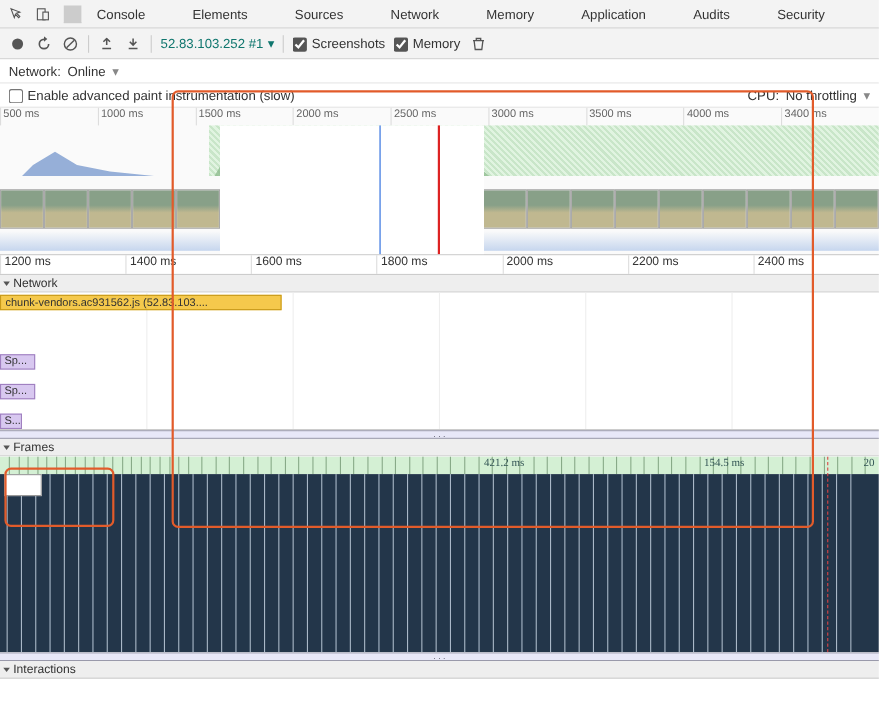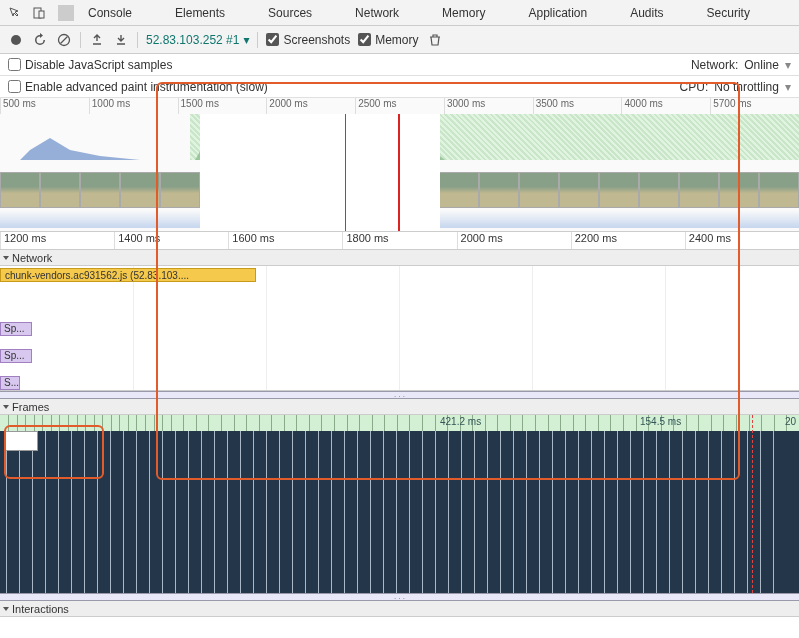--- a/index.html
+++ b/index.html
@@ -6,21 +6,21 @@
 body { font-family: -apple-system, "Segoe UI", Arial, sans-serif; font-size: 12px; color: #333; background: #fff; width: 799px; height: 638px; overflow: hidden; position: relative; }
 .topbar { display: flex; align-items: center; border-bottom: 1px solid #ccc; height: 26px; padding: 0 6px; background: #f3f3f3; }
 .topbar .ic { width: 18px; height: 18px; display: flex; align-items: center; justify-content: center; color: #5a5a5a; margin-right: 6px; cursor: pointer; }
 .tabs { display: flex; align-items: center; height: 26px; gap: 23px; }
 .tab { padding: 0 10px; height: 26px; line-height: 26px; color: #333; cursor: pointer; }
 .tab.active { color: #1a73e8; border-bottom: 2px solid #1a73e8; }
 .toolbar { display: flex; align-items: center; border-bottom: 1px solid #ccc; height: 28px; padding: 0 8px; background: #f3f3f3; gap: 8px; }
 .toolbar .btn { width: 16px; height: 16px; display: flex; align-items: center; justify-content: center; color: #5a5a5a; cursor: pointer; }
 .toolbar .sep { width: 1px; height: 16px; background: #ccc; }
 .session { color: #0f766e; display: flex; align-items: center; gap: 4px; }
-.chk { display: flex; align-items: center; gap: 4px; color: #333; }
+.chk { display: flex; align-items: flex-end; gap: 4px; color: #333; }
 .chk input { accent-color: #555; }
 .settings-row { display: flex; align-items: center; justify-content: space-between; border-bottom: 1px solid #e0e0e0; height: 22px; padding: 0 8px; background: #fff; }
 .sel { color: #333; display: flex; align-items: center; gap: 6px; }
 .sel .tri { color: #888; }
 .overview { position: relative; height: 134px; border-bottom: 1px solid #ccc; background: #fafafa; }
 .ov-ruler { position: absolute; top: 0; left: 0; right: 0; height: 16px; display: flex; font-size: 10px; color: #666; }
 .ov-ruler span { flex: 1; border-left: 1px solid #ddd; padding-left: 2px; }
 .ov-body { position: absolute; top: 16px; left: 0; right: 0; bottom: 0; }
 .ov-sel { position: absolute; top: 0; bottom: 0; background: rgba(200,220,255,.12); border-left: 1px solid #888; border-right: 1px solid #888; }
 .ov-sel.bright { background: #fff; border: 0; }
@@ -39,21 +39,21 @@
 .network-body { height: 125px; position: relative; background: #fff; border-bottom: 1px solid #ccc; }
 .net-bar { position: absolute; top: 2px; left: 0; height: 14px; background: #f5c94c; border: 1px solid #c89a1a; font-size: 10px; padding: 0 4px; line-height: 13px; white-space: nowrap; overflow: hidden; }
 .grid-v { position: absolute; top: 0; bottom: 0; width: 1px; background: #eee; }
 .main-tasks { position: absolute; bottom: 0; left: 0; }
 .task { height: 14px; background: #d8c8f0; border: 1px solid #a080c0; font-size: 10px; padding: 0 3px; line-height: 12px; margin-top: 13px; width: 32px; overflow: hidden; }
 .task.s { width: 20px; }
 .sep-dots { height: 8px; background: #e8e8f8; border-top: 1px solid #99a; border-bottom: 1px solid #99a; text-align: center; font-size: 8px; color: #667; line-height: 6px; }
 .frames-body { height: 178px; position: relative; background: #fff; overflow: hidden; }
 .frames-strip { position: absolute; top: 0; left: 0; right: 0; height: 16px; background: #d4f0d4; display: flex; }
 .frames-strip .tick { width: 1px; background: #8a8; }
-.frame-lbl { position: absolute; top: 1px; font-size: 10px; color: #355; }
+.frame-lbl { position: absolute; top: 1px; font-size: 10px; color: #355; font-family: Liberation Serif, serif; }
 .frames-dark { position: absolute; top: 16px; left: 0; right: 0; bottom: 0; background: #23364a; }
 .frames-dark .bar { position: absolute; top: 0; bottom: 0; width: 1px; background: #aab8c8; }
 .frame-thumb { position: absolute; top: 16px; left: 4px; width: 34px; height: 20px; background: #fff; border: 1px solid #999; }
 .red-anno { position: absolute; border: 2px solid #e25b2a; border-radius: 6px; pointer-events: none; }
 .dash-v { position: absolute; top: 0; bottom: 0; width: 0; border-left: 1px dashed #d44; }
 svg { display: block; }
 </style>
 </head>
 <body>
 
@@ -125,24 +125,20 @@
       <span>Memory</span>
     </label>
   <div class="btn">
       <svg width="12" height="14" viewBox="0 0 12 14">
         <path d="M2 4h8l-1 8H3zM4 4V2h4v2M1 4h10" fill="none" stroke="#555" stroke-width="1.2"></path>
       </svg>
     </div>
 </div>
 
 <div class="settings-row">
-  <label class="chk">
-      <input type="checkbox" style="">
-      <span>Disable JavaScript samples</span>
-    </label>
   <div class="sel">
       <span>Network:</span> 
       <span>Online</span> 
       <span class="tri">▾</span>
     </div>
 </div>
 <div class="settings-row">
   <label class="chk">
       <input type="checkbox" style="">
       <span>Enable advanced paint instrumentation (slow)</span>
@@ -157,21 +153,21 @@
 <div class="overview">
   <div class="ov-ruler">
     <span>500 ms</span>
     <span>1000 ms</span>
     <span>1500 ms</span>
     <span>2000 ms</span>
     <span>2500 ms</span>
     <span>3000 ms</span>
     <span>3500 ms</span>
     <span>4000 ms</span>
-    <span>5700 ms</span>
+    <span>3400 ms</span>
   </div>
   <div class="ov-body">
     <div class="ov-hatched" style="left:190px;right:0"></div>
 
     <svg class="ov-cpu" style="left:0;width:799px">
       <path d="M20 36 L30 26 L50 14 L70 26 L100 32 L140 36 Z" fill="#6b8fc9" opacity=".7"></path>
       <path d="M195 36 L210 10 L260 4 L320 6 L360 2 L395 8 L430 24 L445 36 Z" fill="#8fbc8f" opacity=".8"></path>
       <path d="M230 36 L260 14 L310 10 L350 8 L355 34 L360 10 L395 12 L420 30 L430 36 Z" fill="#f2c14e" opacity=".95"></path>
     </svg>
     <div class="ov-thumbs">

